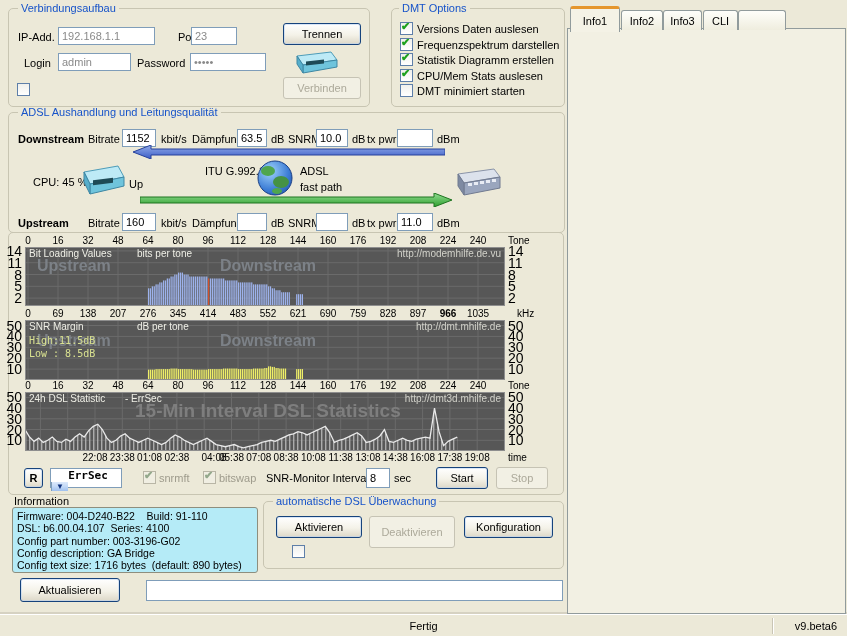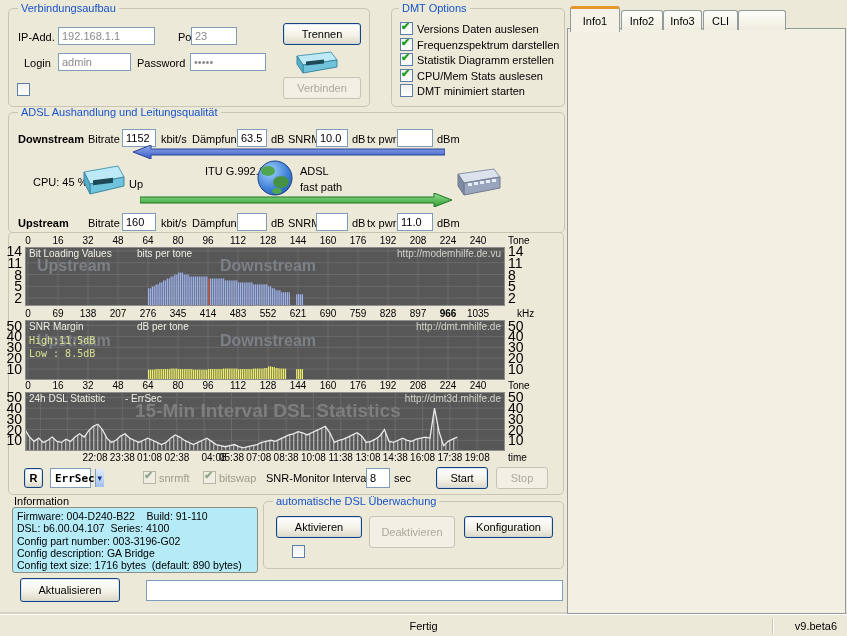--- a/index.html
+++ b/index.html
@@ -413,21 +413,21 @@
         <polyline points="0.00,37.55 4.55,45.05 9.10,49.35 13.65,46.13 18.20,50.42 22.75,48.27 27.30,45.05 31.85,49.35 36.40,50.42 40.95,47.20 45.50,49.35 50.05,45.05 54.60,41.84 59.15,45.05 63.70,38.62 68.25,34.33 72.80,32.18 77.35,37.55 81.90,46.13 86.45,50.42 91.00,48.27 95.55,43.98 100.10,41.84 104.65,46.13 109.20,48.27 113.75,50.42 118.30,48.27 122.85,46.13 127.40,48.27 131.95,50.42 136.50,52.56 141.05,50.42 145.60,46.13 150.15,42.91 154.70,45.05 159.25,48.27 163.80,50.42 168.35,52.56 172.90,50.42 177.45,48.27 182.00,46.13 186.55,49.35 191.10,52.56 195.65,53.64 200.20,54.71 204.75,53.64 209.30,52.56 213.85,54.71 218.40,55.78 222.95,54.71 227.50,53.64 232.05,52.56 236.60,50.42 241.15,49.35 245.70,48.27 250.25,49.35 254.80,47.20 259.35,45.05 263.90,42.91 268.45,41.84 273.00,39.69 277.55,40.76 282.10,42.91 286.65,40.76 291.20,38.62 295.75,36.47 300.30,34.33 304.85,40.76 309.40,50.42 313.95,48.27 318.50,47.20 323.05,45.05 327.60,42.91 332.15,40.76 336.70,43.98 341.25,50.42 345.80,49.35 350.35,47.20 354.90,43.98 359.45,37.55 364.00,49.35 368.55,50.42 373.10,48.27 377.65,46.13 382.20,48.27 386.75,49.35 391.30,47.20 395.85,46.13 400.40,45.05 404.95,46.13 409.50,16.09 414.05,39.69 418.60,53.64 423.15,49.35 427.70,47.20 432.25,45.05" fill="none" stroke="#E9E9E9" stroke-width="1.3"></polyline>
         <text x="110" y="25" fill="#7E7E7E" font-size="19" font-weight="bold" font-family="Liberation Sans, sans-serif">15-Min Interval DSL Statistics</text>
         <text x="4" y="10" fill="#EFEFE6" font-size="10" font-family="Liberation Sans, sans-serif">24h DSL Statistic</text>
         <text x="100" y="10" fill="#EFEFE6" font-size="10" font-family="Liberation Sans, sans-serif">- ErrSec</text>
         <text x="476" y="10" fill="#D2D2CA" font-size="10" text-anchor="end" font-family="Liberation Sans, sans-serif">http://dmt3d.mhilfe.de</text>
         <rect x="0.5" y="0.5" width="479" height="58" fill="none" stroke="#8E8E8E"></rect>
       </svg>
     </div>
 
   <button class="xp-btn" style="left:24px;top:468px;width:19px;height:20px;font-weight:bold;">R</button>
-  <div class="combo" style="left:50px;top:468px;width:41px;height:20px;">
+  <div class="combo" style="left:50px;top:468px;width:72px;height:20px;flex-direction:column;">
     <span class="txt">ErrSec</span>
     <span class="arrow">▼</span>
   </div>
   <div class="cb disabled checked" style="left:143px;top:471px;"></div>
   <div class="lbl gray" style="left:159px;top:472px;">snrmft</div>
   <div class="cb disabled checked" style="left:203px;top:471px;"></div>
   <div class="lbl gray" style="left:219px;top:472px;">bitswap</div>
   <div class="lbl" style="left:266px;top:472px;">SNR-Monitor Interval:</div>
   <input class="tfield" style="left: 366px; top: 468px; width: 24px; height: 20px;" value="8">
   <div class="lbl" style="left:394px;top:472px;">sec</div>

